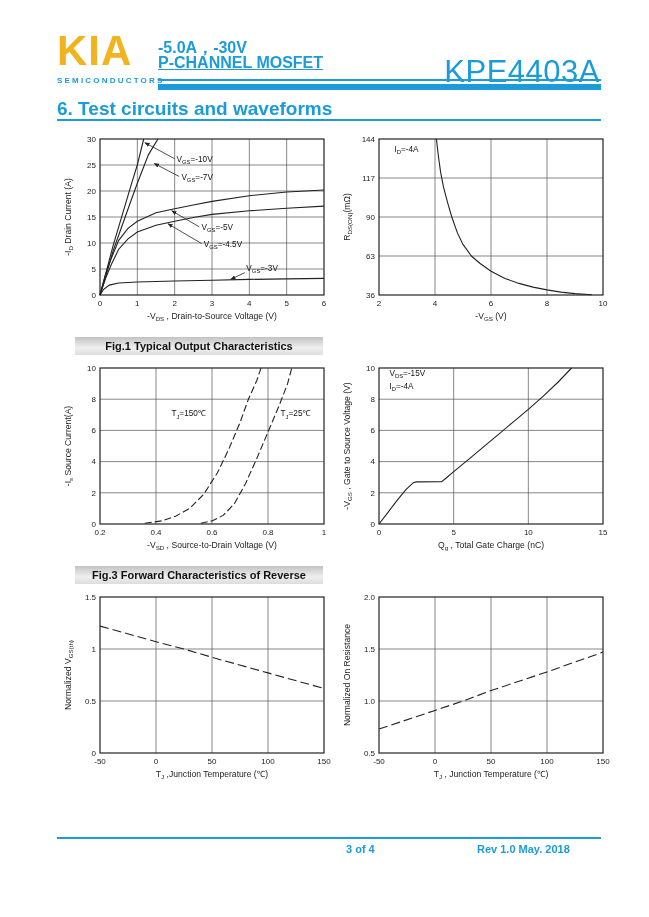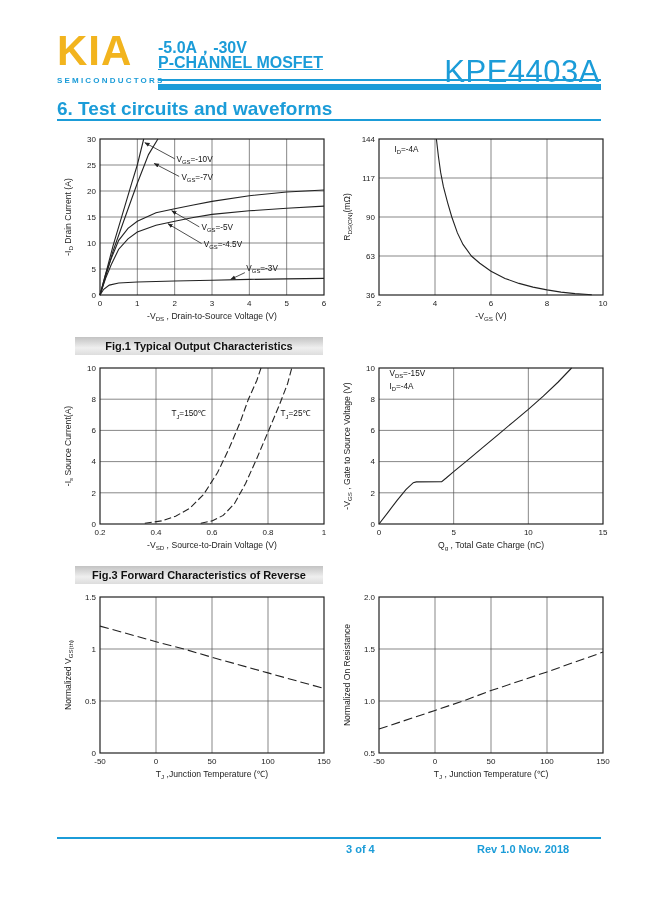--- a/index.html
+++ b/index.html
@@ -255,15 +255,15 @@
             <text x="34" y="11.8" text-anchor="end" font-size="8" fill="#222">2.0</text>
             <text x="150" y="189" text-anchor="middle" font-size="8.6" fill="#222"><tspan>T</tspan><tspan font-size="6.2" dy="2.2">J</tspan><tspan font-size="8.6" dy="-2.2"> , Junction Temperature (℃)</tspan></text>
             <text text-anchor="middle" font-size="8.6" fill="#222" transform="translate(9,87) rotate(-90)"><tspan>Normalized On Resistance</tspan></text>
             <polyline points="38.0,141.1 94.0,122.4 122.0,113.0 150.0,102.6 206.0,83.9 262.0,64.1" fill="none" stroke="#222" stroke-width="1.1" stroke-dasharray="9,4"></polyline>
           </svg></div>
     </div>
   </div>
 
   <div class="footer-rule"></div>
   <div class="footer-page">3 of 4</div>
-  <div class="footer-rev">Rev 1.0 Nov. 2018</div>
+  <div class="footer-rev">Rev 1.0 May. 2018</div>
 
 </div>
 
 </body></html>

